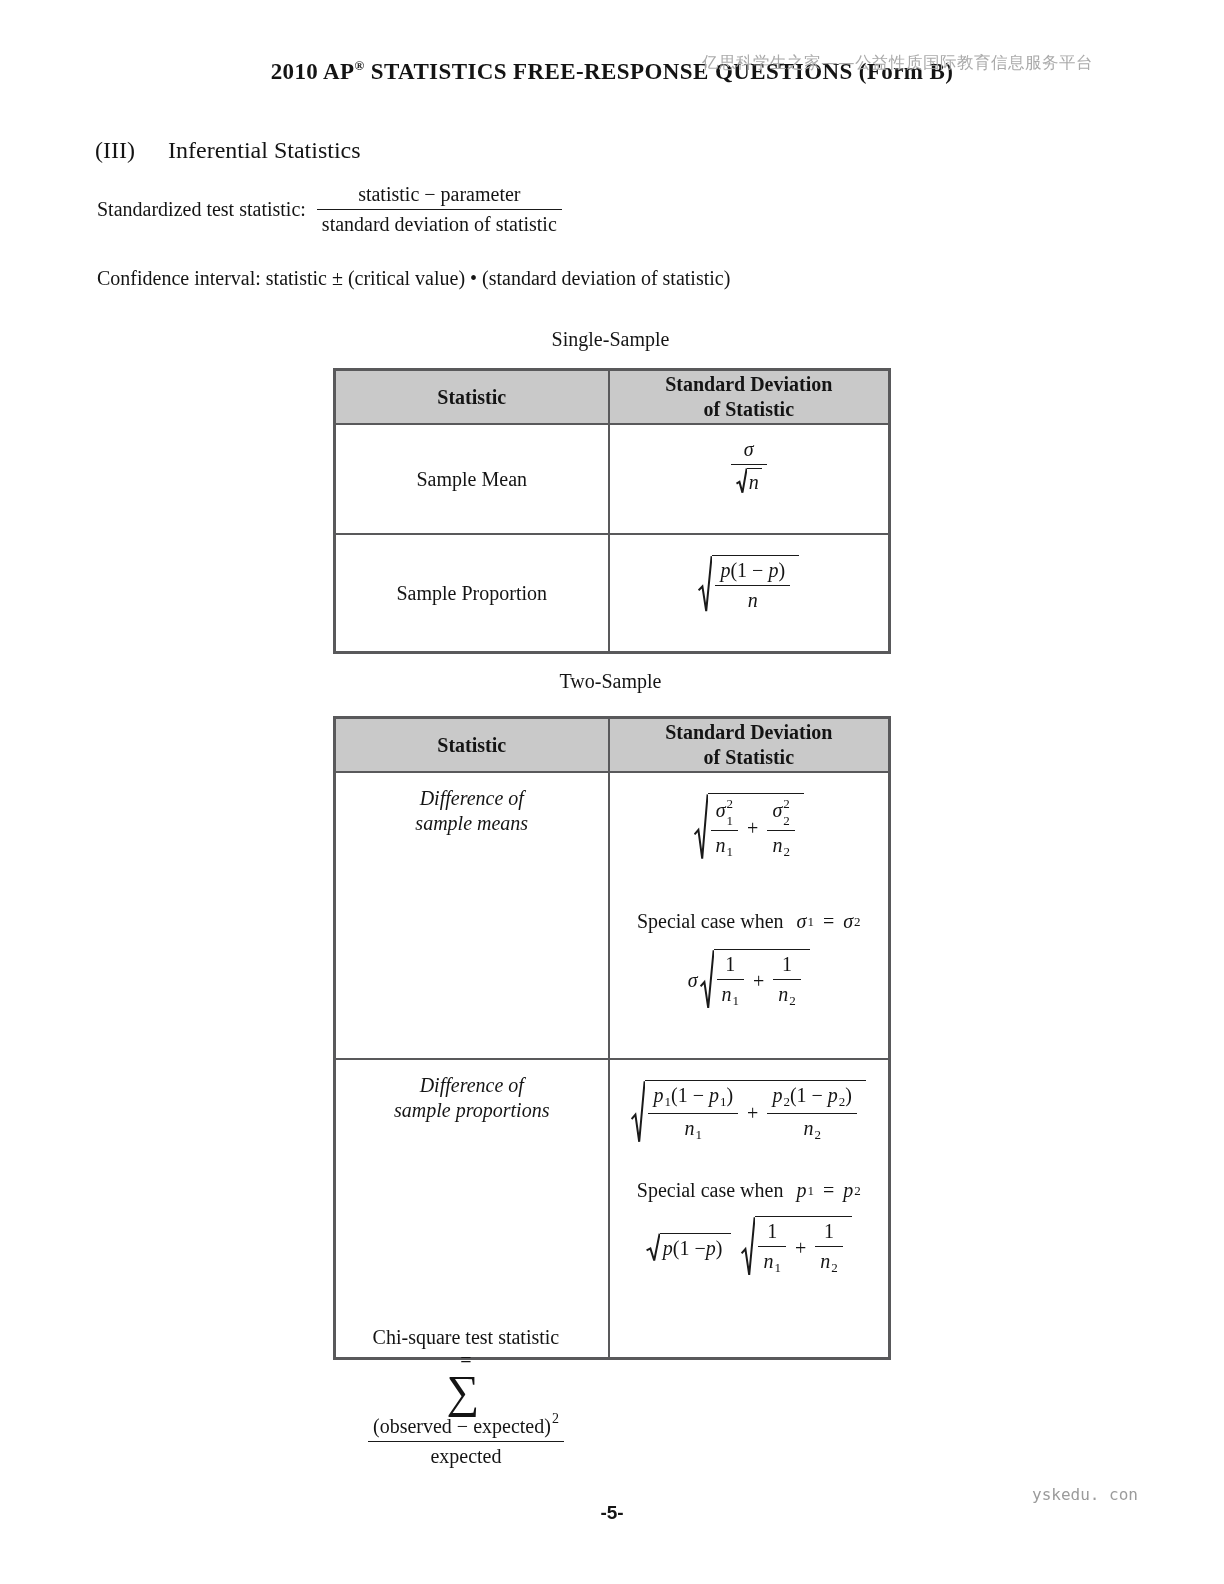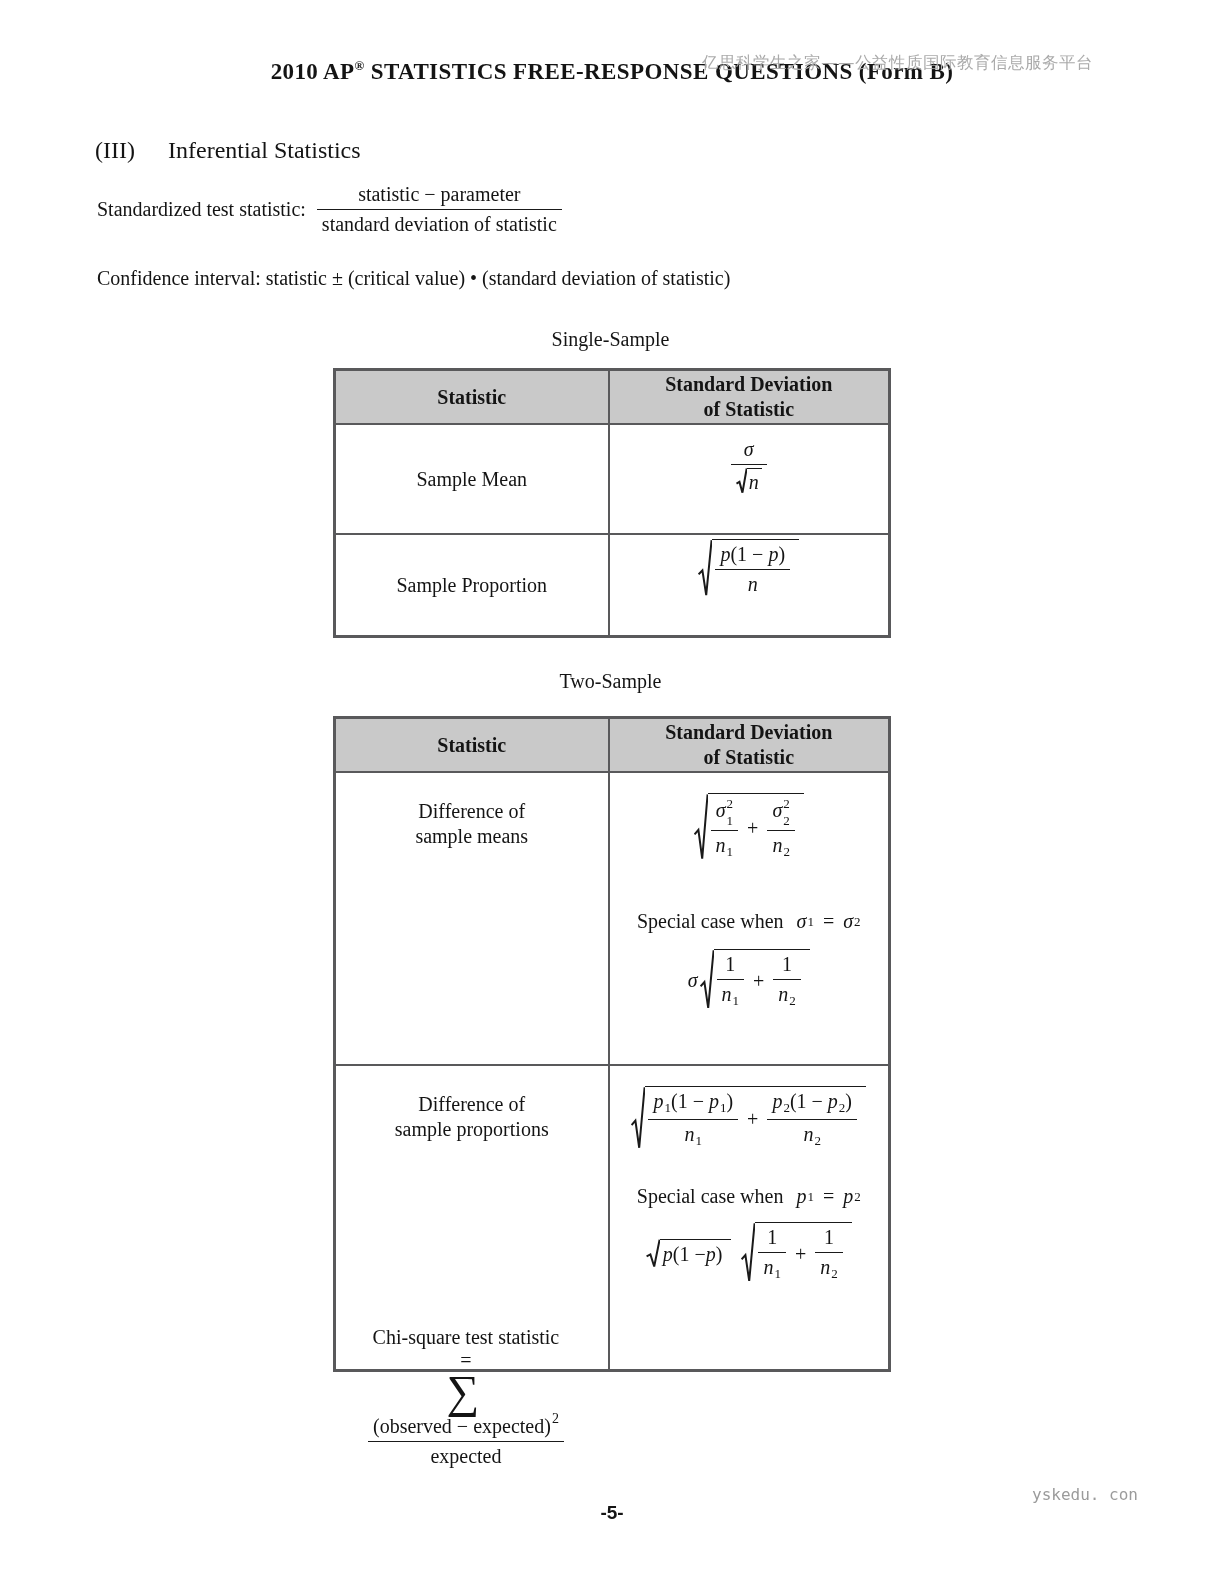--- a/index.html
+++ b/index.html
@@ -69,24 +69,24 @@
     background:#c9c9c9; font-weight:bold; font-size:20px;
     text-align:center; vertical-align:middle; height:49px;
   }
   .h2l { display:flex; flex-direction:column; line-height:1.25; }
   td.label { text-align:center; vertical-align:middle; }
   td.fcell { text-align:center; vertical-align:top; }
   td .fcol { display:flex; flex-direction:column; align-items:center; }
   #table1 td.r1 { height:94px; }
   #table1 td.r2 { height:95px; }
   #table1 td.fcell.r1 { padding-top:13px; }
-  #table1 td.fcell.r2 { padding-top:4px; }
+  #table1 td.fcell.r2 { padding-top:20px; }
   #table2 td.rA { height:264px; }
   #table2 td.rB { height:276px; }
-  #table2 td.label { vertical-align:top; padding-top:26px; line-height:1.3; }
+  #table2 td.label { vertical-align:top; padding-top:13px; line-height:1.3;font-style:italic; }
   #table2 td.fcell { padding-top:20px; }
   .mt-means-special { margin-top:48px; }
   .mt-means-f2 { margin-top:16px; }
   .mt-props-special { margin-top:34px; }
   .mt-props-f2 { margin-top:14px; }
 
   
   .chi-line { position:absolute; top:1326px; left:368px; display:flex; align-items:center; font-size:20px;flex-direction:column; }
 
   

